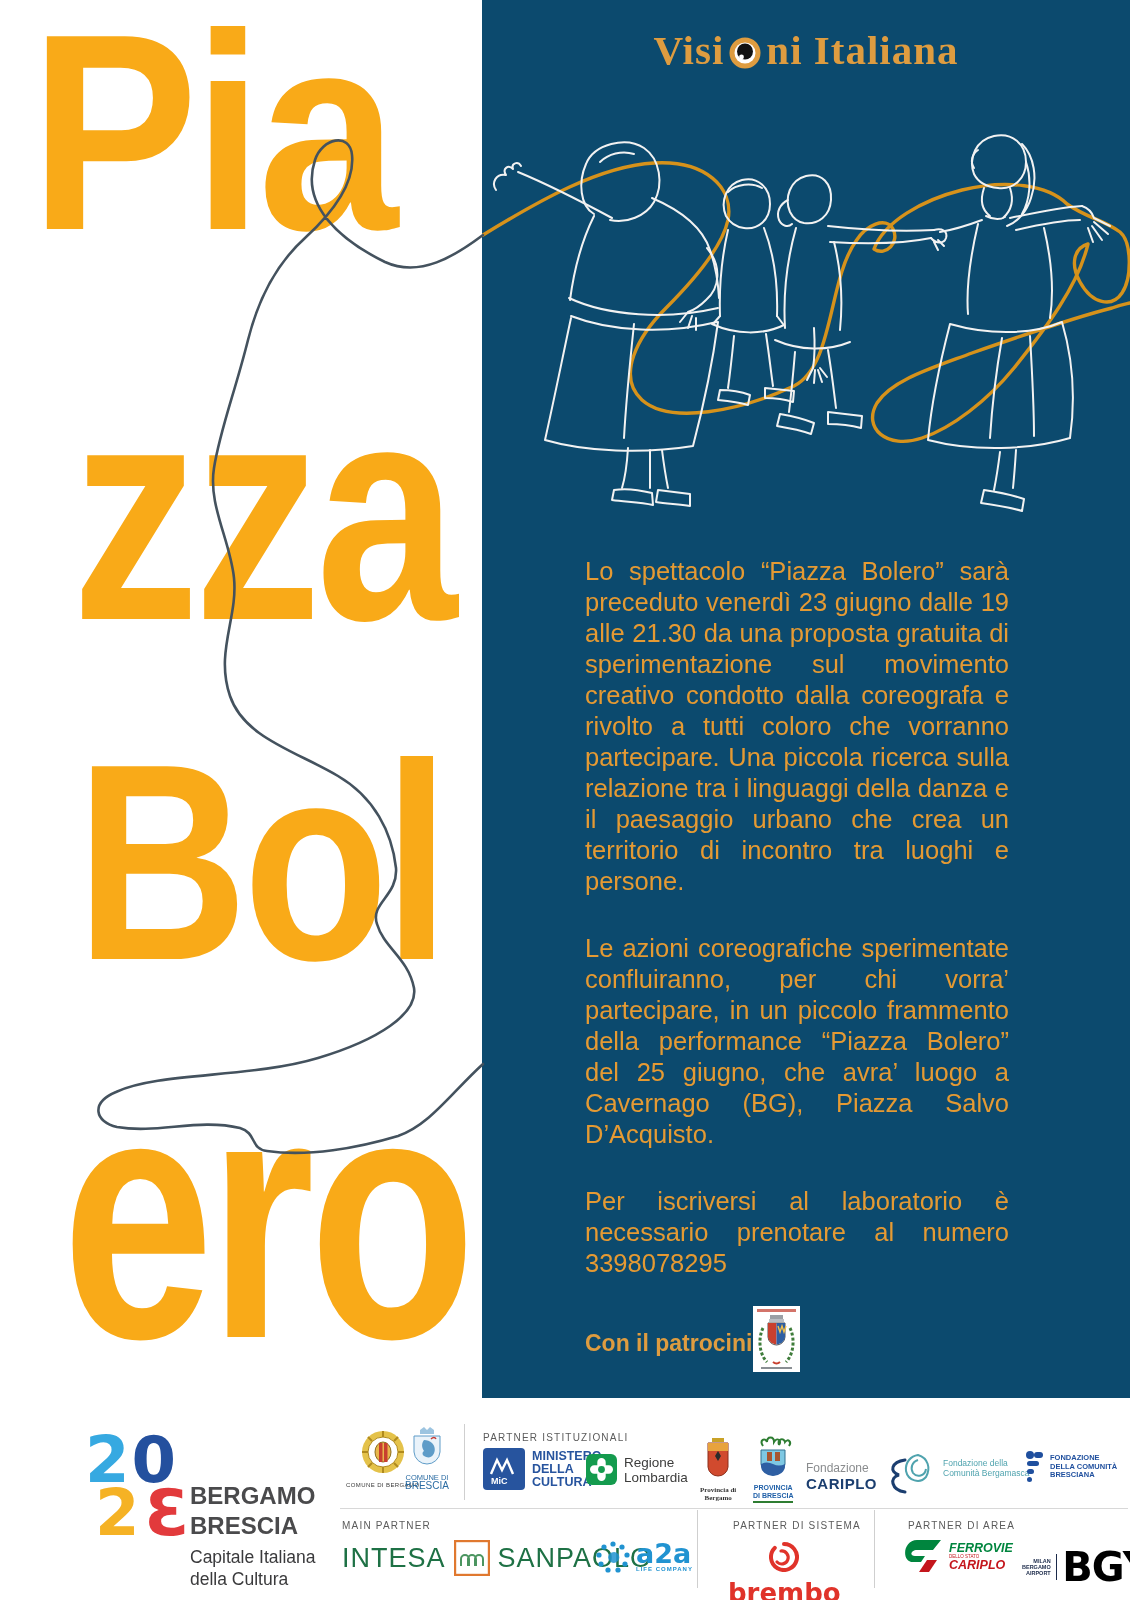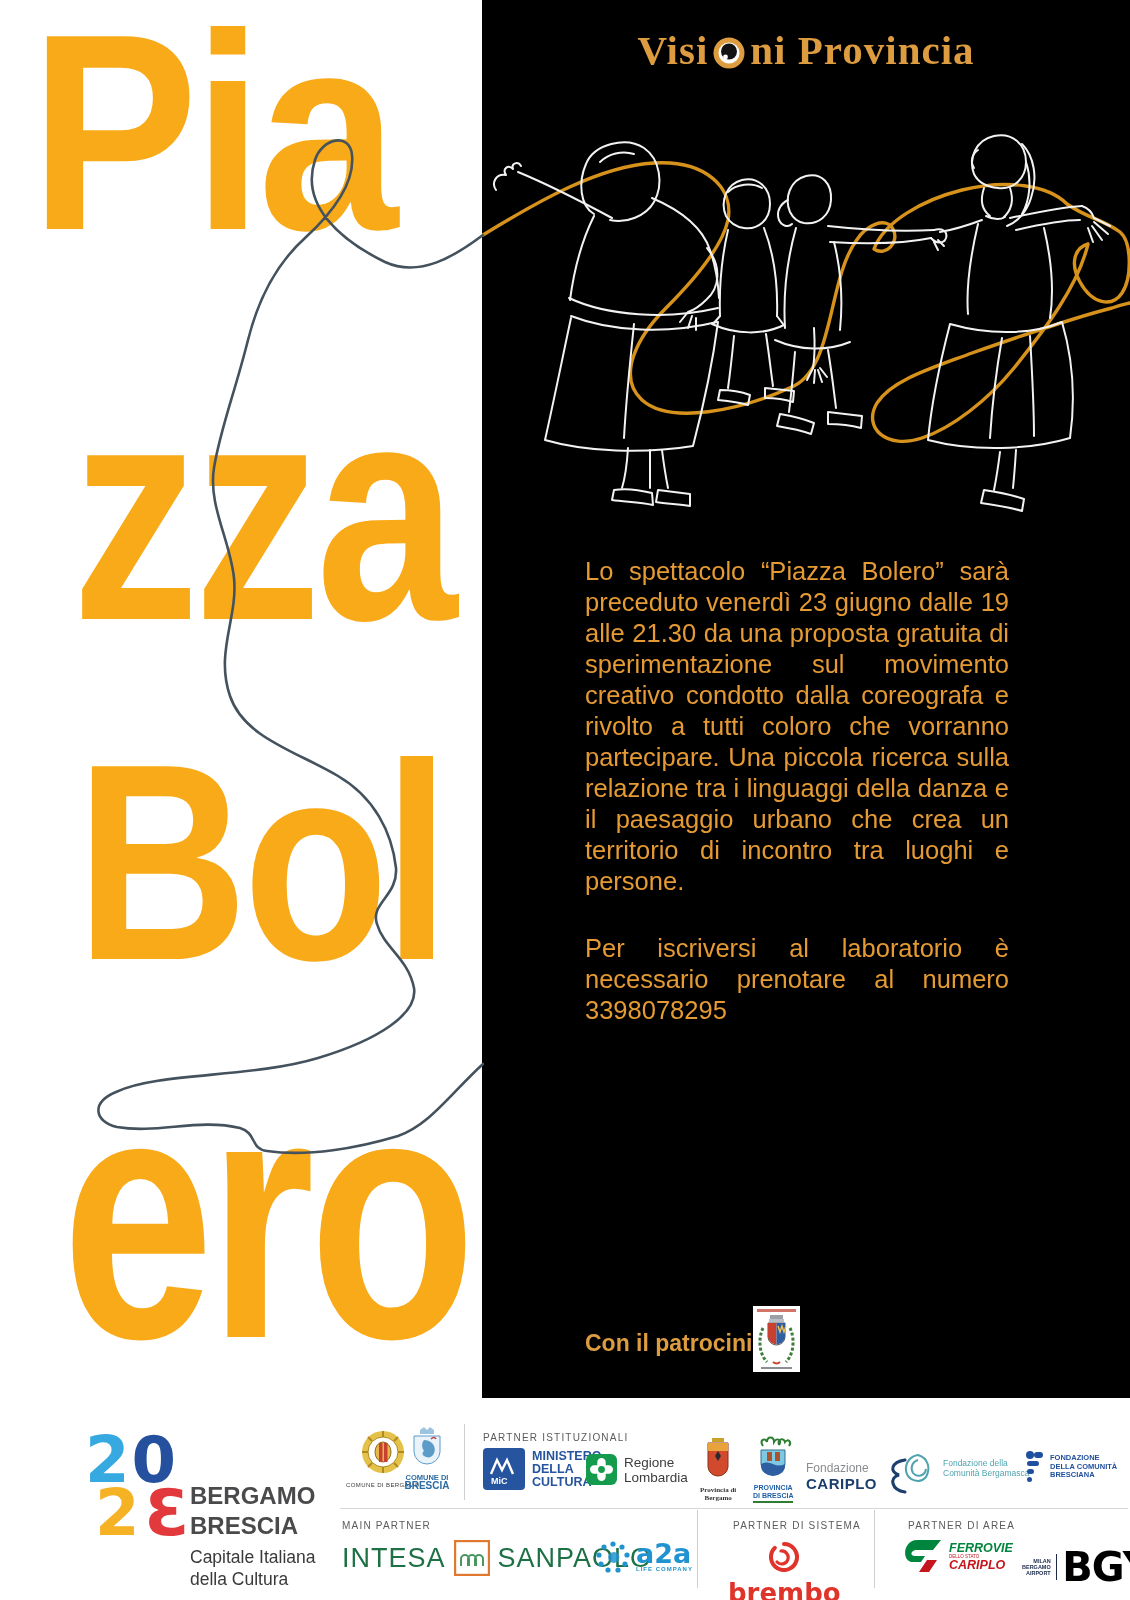--- a/index.html
+++ b/index.html
@@ -8,21 +8,21 @@
   
   .title-line{position:absolute;color:#F9AA18;font-weight:bold;line-height:1;
               letter-spacing:-0.02em;transform-origin:left top;white-space:nowrap;z-index:10;}
   #t1{left:30px;top:-8px;font-size:280px;transform:scaleX(.90);}
   #t2{left:72px;top:357px;font-size:310px;transform:scaleX(.82);}
   #t3{left:76px;top:722px;font-size:280px;transform:scaleX(.85);}
   #t4{left:62px;top:1041px;font-size:350px;transform:scaleX(.78);}
   
   .thread-svg{position:absolute;left:0;top:0;z-index:30;pointer-events:none;}
   
-  .panel{position:absolute;left:482px;top:0;width:648px;height:1398px;background:#000000;z-index:20;}
+  .panel{position:absolute;left:482px;top:0;width:648px;height:1398px;background:#0c4a6e;z-index:20;}
   .brand{position:absolute;top:26px;left:0;width:100%;display:flex;justify-content:center;
          align-items:center;gap:3px;color:#DE9C40;font-family:"Liberation Serif","DejaVu Serif",serif;
          font-size:41px;font-weight:600;letter-spacing:1px;}
   .brand svg{margin:6px 1px 0 1px;}
   .figures-svg{position:absolute;left:0;top:128px;}
   .lab-heading{position:absolute;top:492px;left:0;width:100%;text-align:center;color:#F0A43E;
                font-size:47px;font-weight:bold;letter-spacing:0;}
   .body-copy{position:absolute;left:103px;top:556px;width:424px;color:#E59A33;
              font-size:25.5px;line-height:31px;text-align:justify;}
   .body-copy p{margin:0 0 36px 0;}
@@ -35,21 +35,21 @@
   .logoblock{position:absolute;white-space:nowrap;}
   .cap-digits{position:absolute;left:45px;top:36px;font-weight:bold;font-size:64px;line-height:53px;
               font-family:"DejaVu Sans",sans-serif;letter-spacing:2px;}
   .cap-digits .d-c{color:#36A9E1}.cap-digits .d-n{color:#24509E}
   .cap-digits .d-y{color:#F5B225}.cap-digits .d-r{color:#E23A3C;display:inline-block;transform:scaleX(-1);}
   .cap-name{position:absolute;left:150px;top:83px;color:#4A4A4C;font-weight:bold;font-size:24px;line-height:30px;}
   .cap-sub{position:absolute;left:150px;top:148px;color:#3A3A3C;font-size:17.5px;line-height:22px;}
   .caption{font-size:6px;color:#3a3a3a;letter-spacing:.4px;}
   .mic-text{color:#27549E;font-weight:bold;font-size:12.5px;line-height:13px;}
   .reg-text{color:#3C3C3B;font-size:13.5px;line-height:15px;}
-  .bs-cap{color:#2B6CA3;font-weight:bold;font-size:7.5px;line-height:8px;}
+  .bs-cap{color:#2B6CA3;font-weight:normal;font-size:7.5px;line-height:8px;}
   .pbg-cap{color:#333;font-size:7px;line-height:8px;text-align:center;font-family:"Liberation Serif",serif;font-weight:bold;}
   .pbs-cap{color:#1F5FA8;font-weight:bold;font-size:7px;line-height:8px;text-align:center;}
   .cariplo1{color:#8A8C8E;font-size:12px;}
   .cariplo2{color:#1B3E6F;font-weight:bold;font-size:15px;letter-spacing:.5px;}
   .fcb-text{color:#4FA3AE;font-size:8.5px;line-height:10px;}
   .fbs-text{color:#1F4F9E;font-weight:bold;font-size:7.5px;line-height:8.5px;}
   .intesa{color:#1E7145;font-size:27px;letter-spacing:1px;font-weight:500;display:flex;align-items:center;gap:8px;}
   .a2a-main{color:#2193D1;font-weight:bold;font-size:27px;line-height:24px;font-family:"DejaVu Sans",sans-serif;}
   .a2a-sub{color:#2193D1;font-size:6px;letter-spacing:1px;font-weight:bold;}
   .brembo{color:#E0332A;font-weight:bold;font-size:26px;font-family:"DejaVu Sans",sans-serif;display:flex;align-items:center;gap:6px;}
@@ -86,21 +86,21 @@
   <div class="panel">
 
     <div class="brand">
       <span>Visi</span>
       <svg width="34" height="34" viewBox="0 0 34 34">
         <circle cx="17" cy="17" r="15.5" fill="#DE9C40"></circle>
         <circle cx="17" cy="17" r="10.5" fill="#ffffff"></circle>
         <circle cx="17" cy="15.5" r="8" fill="#121212"></circle>
         <circle cx="13.5" cy="21" r="2.4" fill="#ffffff"></circle>
       </svg>
-      <span>ni Provincia</span>
+      <span>ni Italiana</span>
     </div>
 
     <svg class="figures-svg" width="648" height="390" viewBox="0 0 648 390" fill="none" stroke="#F2F2F2" stroke-width="2" stroke-linecap="round" stroke-linejoin="round">
 
       <path stroke="#D6921B" stroke-width="3.4" d="M1 107 C58 72 118 38 172 35 C224 32 252 60 246 92
                C240 120 212 152 184 180 C156 208 134 248 160 272
                C188 297 258 283 312 258 C352 238 346 152 374 113
                C384 97 404 88 411 101 C418 114 404 129 392 121
                C402 94 440 72 480 62 C525 51 566 57 585 76
                C605 90 622 92 638 104 C650 114 650 150 640 165
@@ -160,20 +160,21 @@
         <path d="M468 196 C510 208 552 206 580 194 M468 196 C456 242 449 280 446 312 M446 312 C492 324 548 322 588 310 M588 310 C594 268 590 228 580 194"></path>
         <path d="M520 210 C514 244 510 278 508 310 M548 208 C550 242 552 276 552 308"></path>
         <path d="M518 324 C516 340 514 352 512 362 M534 322 C533 338 532 350 531 360"></path>
         <path d="M502 362 C516 364 530 367 542 371 L540 383 C527 379 513 377 499 375 Z"></path>
       </g>
     </svg>
 
 
     <div class="body-copy">
       <p>Lo spettacolo “Piazza Bolero” sarà preceduto venerdì 23 giugno dalle 19 alle 21.30 da una proposta gratuita di sperimentazione sul movimento creativo condotto dalla coreografa e rivolto a tutti coloro che vorranno partecipare. Una piccola ricerca sulla relazione tra i linguaggi della danza e il paesaggio urbano che crea un territorio di incontro tra luoghi e persone.</p>
+      <p>Le azioni coreografiche sperimentate confluiranno, per chi vorra’ partecipare, in un piccolo frammento della performance “Piazza Bolero” del 25 giugno, che avra’ luogo a Cavernago (BG), Piazza Salvo D’Acquisto.</p>
       <p>Per iscriversi al laboratorio è necessario prenotare al numero 3398078295</p>
     </div>
 
     <div class="patrocinio">Con il patrocinio</div>
     <svg class="crest" width="47" height="66" viewBox="0 0 47 66">
       <rect x="0" y="0" width="47" height="66" fill="#ffffff"></rect>
       <rect x="4" y="3" width="39" height="3" fill="#c0392b" opacity=".7"></rect>
       <rect x="17" y="9" width="13" height="4" fill="#9aa0a6"></rect>
       <rect x="16" y="13" width="15" height="3" fill="#b9bec4"></rect>
       <path d="M15 17 h17 v14 a8.5 8.5 0 0 1 -8.5 8 a8.5 8.5 0 0 1 -8.5 -8 Z" fill="#ffffff" stroke="#555" stroke-width="1"></path>

